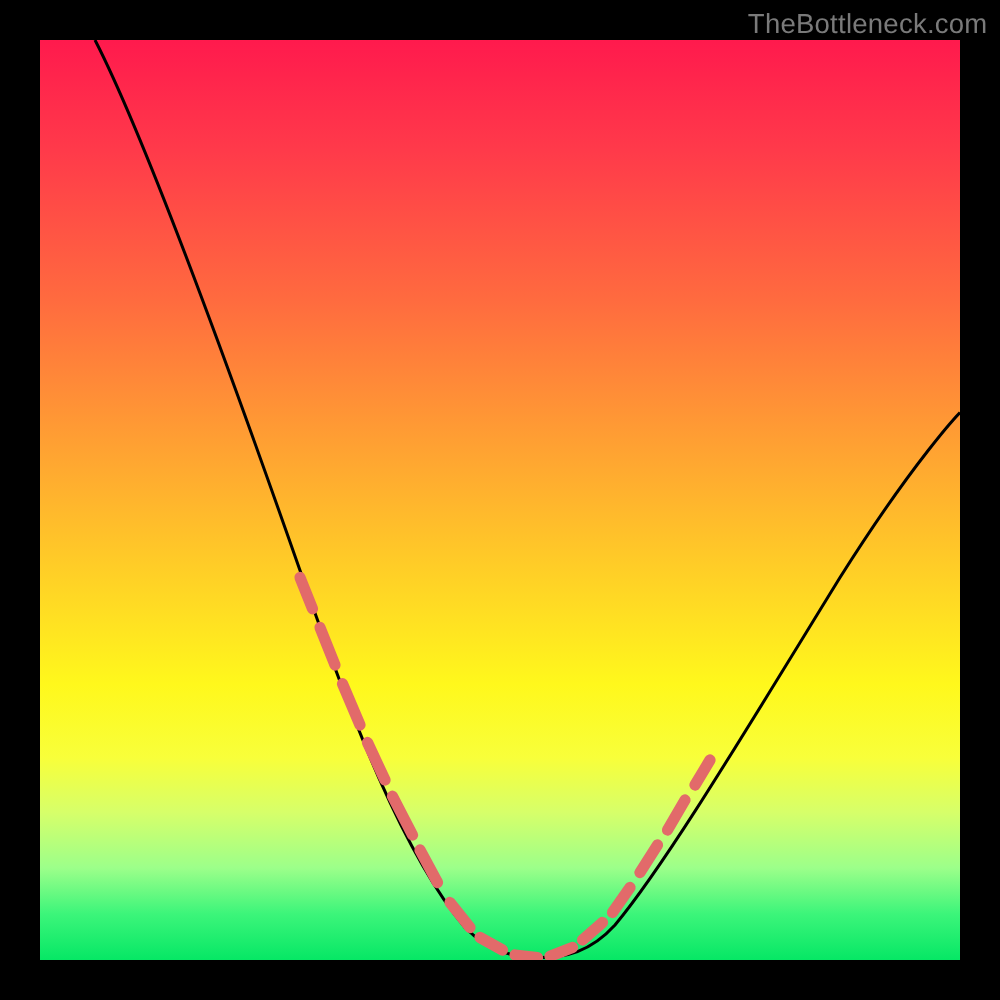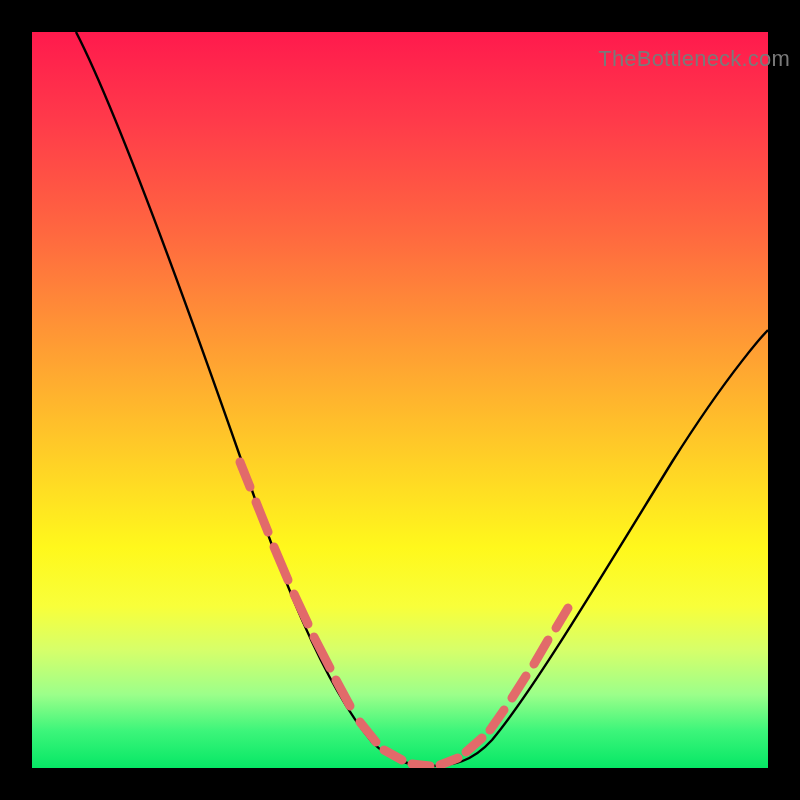--- a/index.html
+++ b/index.html
@@ -49,21 +49,20 @@
   }
   .watermark {
     position: absolute;
     top: 6px;
     right: 10px;
     color: #7a7a7a;
     font-size: 22px;
     font-weight: 500;
     letter-spacing: 0.2px;
     user-select: none;
-    margin-top: 40px;
   }
 </style>
 </head>
 <body>
 
 <div class="frame">
   <div class="plot-area">
     <svg class="plot-svg" viewBox="0 0 736 736">
 
       <path fill="none" stroke="#000" stroke-width="2.4" d="M 44 0

